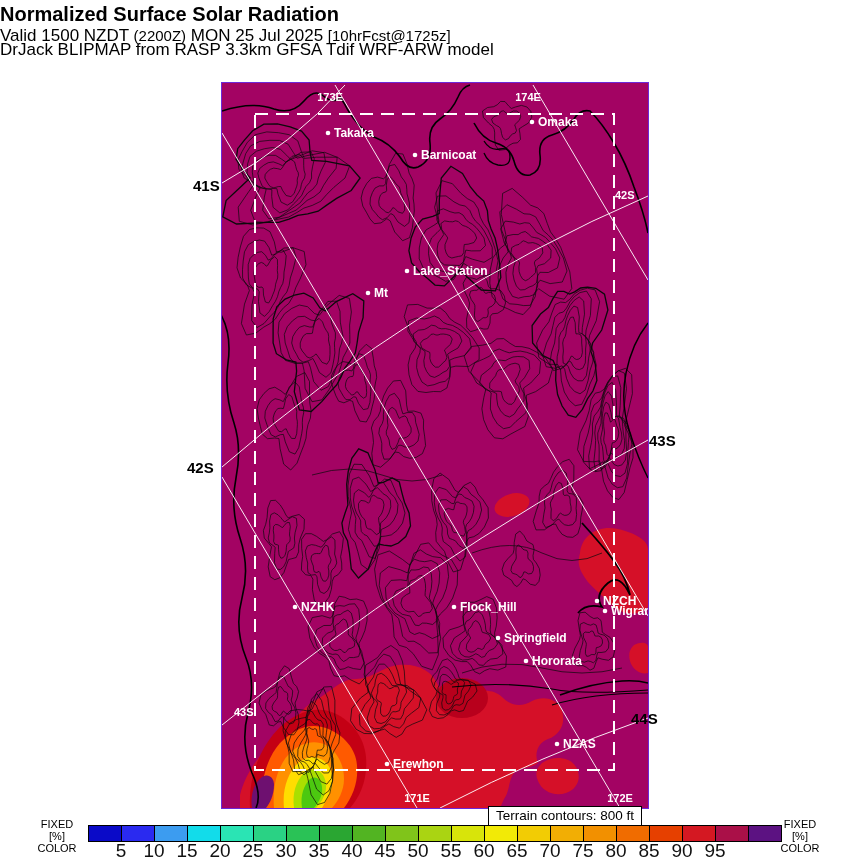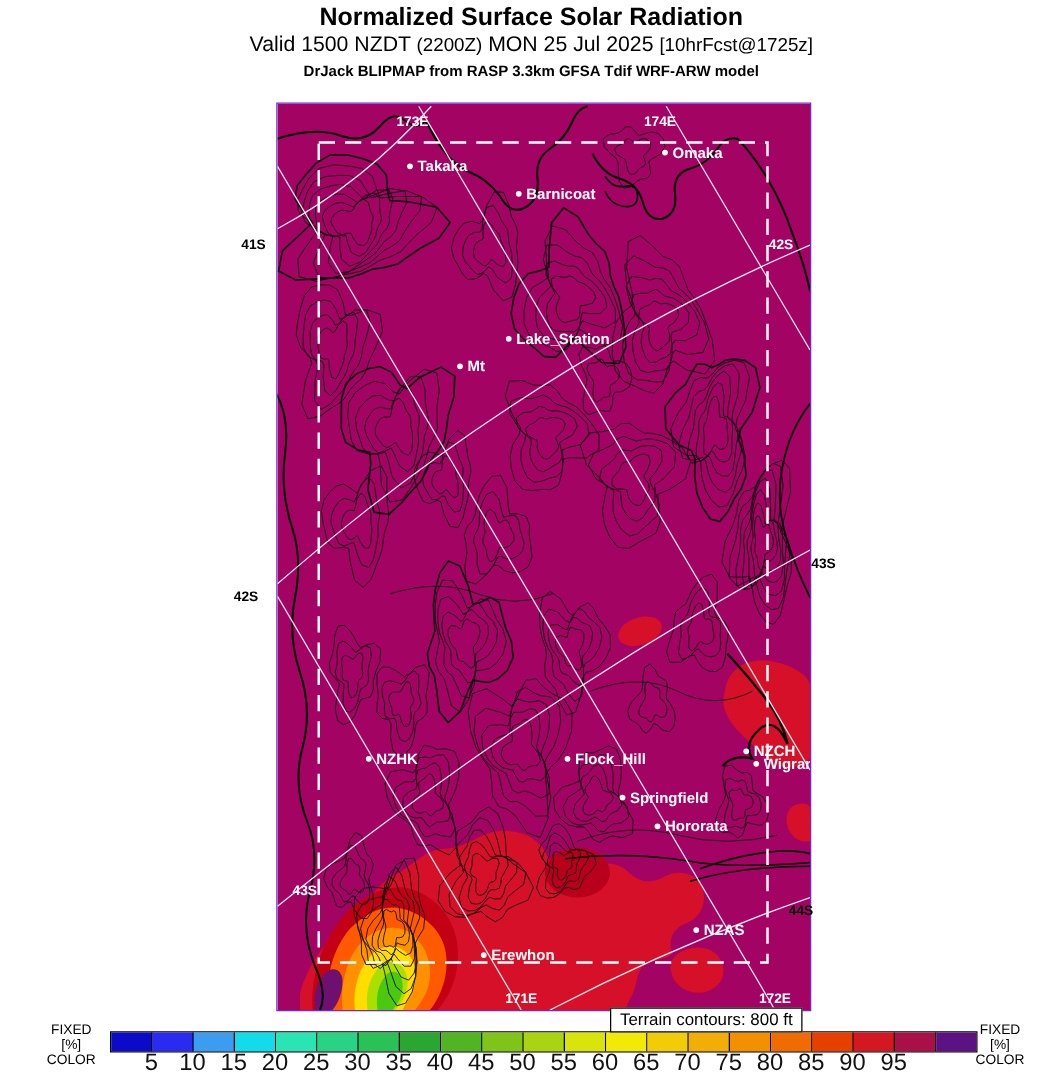--- a/index.html
+++ b/index.html
@@ -1,26 +1,26 @@
 <!DOCTYPE html>
 <html><head>
 <meta charset="utf-8">
 <style>
   html,body{margin:0;padding:0;background:#fff;}
   body{position:relative;width:850px;height:860px;overflow:hidden;
        font-family:"Liberation Sans",sans-serif;color:#000;}
-  .hdr{position:absolute;left:0;width:850px;text-align:center;white-space:nowrap;}
+  .hdr{position:absolute;left:0;width:850px;white-space:nowrap;}
   #title-line{top:3px;font-size:20px;font-weight:bold;}
   #valid-line{top:26px;font-size:17px;}
   #valid-line .sm{font-size:15px;}
-  #model-line{top:50px;font-size:12px;font-weight:bold;}
+  #model-line{top:40px;font-size:17px;}
   #map-wrap{position:absolute;left:221px;top:82px;width:426px;height:725px;
             border:1px solid #6d28d9;}
   #map-svg{display:block;}
-  .outlbl{position:absolute;font-size:11px;font-weight:700;color:#000;margin-top:13px;}
+  .outlbl{position:absolute;font-size:15px;font-weight:700;color:#000;}
   #terrain-box{position:absolute;left:488px;top:806px;background:#fff;
                border:1px solid #000;padding:1px 7px 2px 7px;font-size:13.5px;z-index:6;}
   #colorbar{position:absolute;left:88px;top:825px;height:15px;display:flex;
             border:1px solid #000;z-index:5;}
   #colorbar .seg{width:32px;height:15px;border-right:1px solid #000;}
   #colorbar .seg:last-child{border-right:none;}
   .tick{position:absolute;top:840px;transform:translateX(-50%);font-size:19px;color:#111;z-index:5;}
   .fixedblk{position:absolute;top:818px;width:62px;text-align:center;
             font-size:11px;font-weight:400;line-height:12px;z-index:5;}
   #fixed-left{left:26px;}

